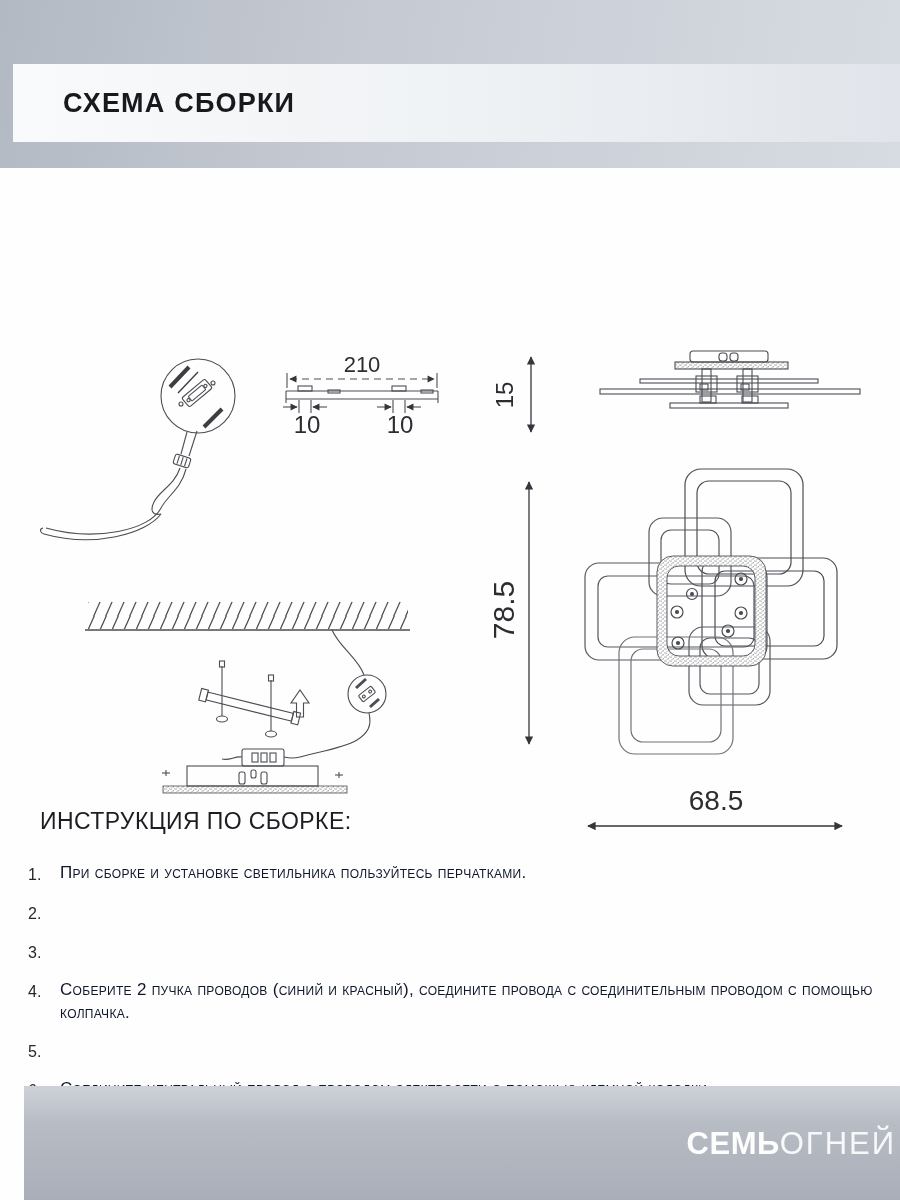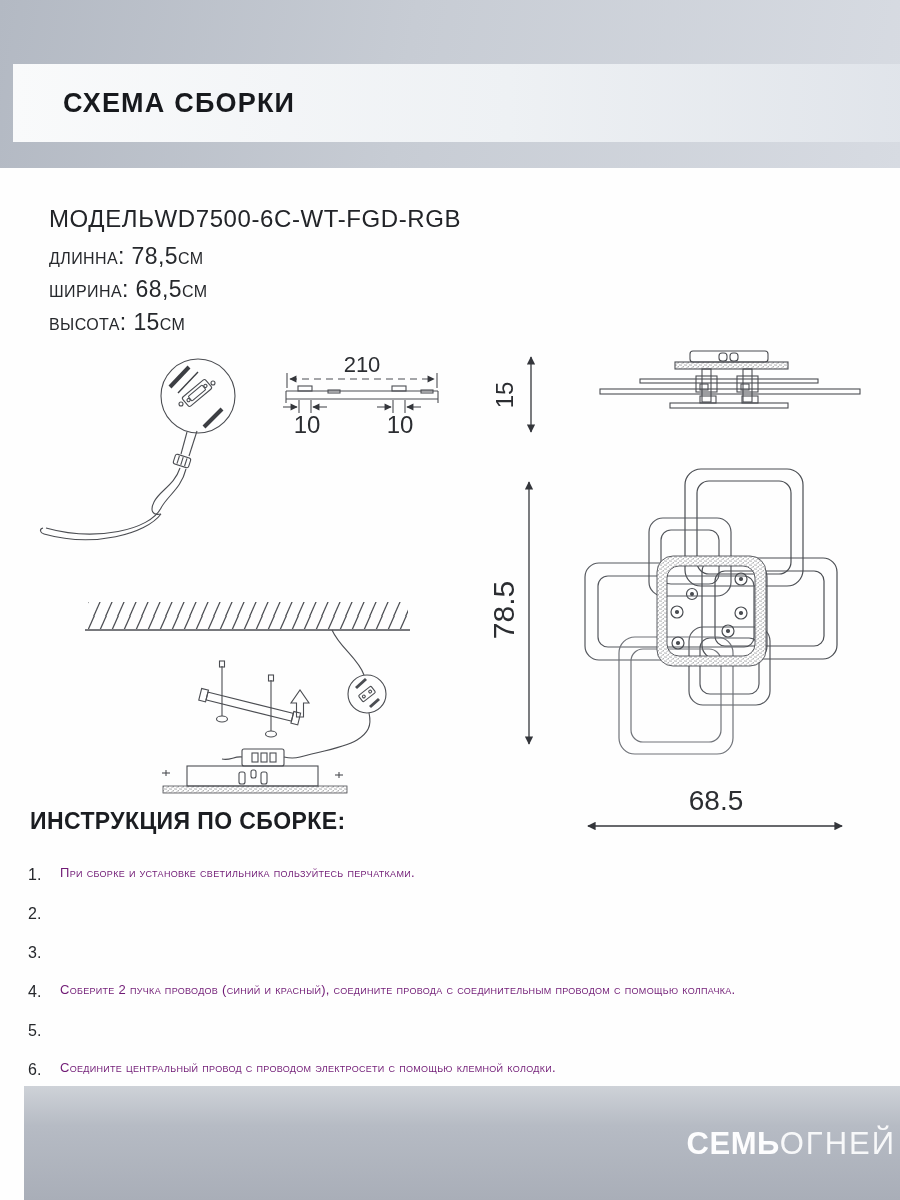--- a/index.html
+++ b/index.html
@@ -17,49 +17,43 @@
   .page-title{font-size:27px;font-weight:700;letter-spacing:1.2px;color:#17191d;}
   
   .product-info{position:absolute;left:49px;top:205px;}
   .model-line{font-size:24px;letter-spacing:.6px;color:#222428;margin:0 0 7px 0;}
   .dim-line{font-size:23px;line-height:33px;font-variant:small-caps;letter-spacing:.4px;color:#26282c;}
   
   .diagram{position:absolute;left:0;top:345px;}
   .diagram text{font-family:"Liberation Sans","DejaVu Sans",sans-serif;fill:#2b2d31;}
   
   .instructions{position:absolute;left:28px;top:808px;width:858px;}
-  .inst-heading{font-size:23px;font-weight:700;letter-spacing:.4px;color:#1b1d21;margin:0 0 26px 2px;}
+  .inst-heading{font-size:23px;font-weight:400;letter-spacing:.4px;color:#1b1d21;margin:0 0 26px 12px;}
   .inst-list{list-style:none;margin:0;padding:0;}
   .inst-item{display:flex;margin-bottom:14px;line-height:23px;}
   .inst-item .num{flex:none;width:32px;font-size:16px;padding-top:2px;color:#26282c;}
-  .inst-item .txt{font-size:13px;font-variant:small-caps;letter-spacing:.3px;color:#701a75;}
+  .inst-item .txt{font-size:17px;font-variant:small-caps;letter-spacing:.3px;color:#0f172a;}
   
   .footer{position:absolute;left:0;top:1086px;width:900px;height:114px;
     background:linear-gradient(to bottom,#ced2d8 0%,#b6bbc4 35%,#a9aeb8 100%);margin-left:24px;}
   .brand{position:absolute;right:28px;top:40px;font-size:31px;color:#fdfdfe;white-space:nowrap;}
   .brand .b{font-weight:700;letter-spacing:.5px;}
   .brand .l{font-weight:400;letter-spacing:2px;opacity:.93;}
 </style>
 </head>
 <body>
 
 <div class="page">
 
   <div class="header">
     <div class="header-strip">
       <div class="page-title">СХЕМА СБОРКИ</div>
     </div>
   </div>
 
-  <div class="product-info">
-    <div class="model-line">МОДЕЛЬWD7500-6C-WT-FGD-RGB</div>
-    <div class="dim-line">длинна: 78,5см</div>
-    <div class="dim-line">ширина: 68,5см</div>
-    <div class="dim-line">высота: 15см</div>
-  </div>
 
   <svg class="diagram" width="900" height="510" viewBox="0 345 900 510">
     <defs>
       <marker id="arr" viewBox="0 0 10 10" refX="9" refY="5" markerWidth="9" markerHeight="6.5" orient="auto-start-reverse">
         <path d="M0,0 L10,5 L0,10 Z" fill="#34363b"></path>
       </marker>
       <pattern id="hatchPat" patternUnits="userSpaceOnUse" width="12" height="28">
         <line x1="-4" y1="32" x2="12" y2="-4" stroke="#4b4d52" stroke-width="1.3"></line>
         <line x1="8" y1="32" x2="24" y2="-4" stroke="#4b4d52" stroke-width="1.3"></line>
       </pattern>

